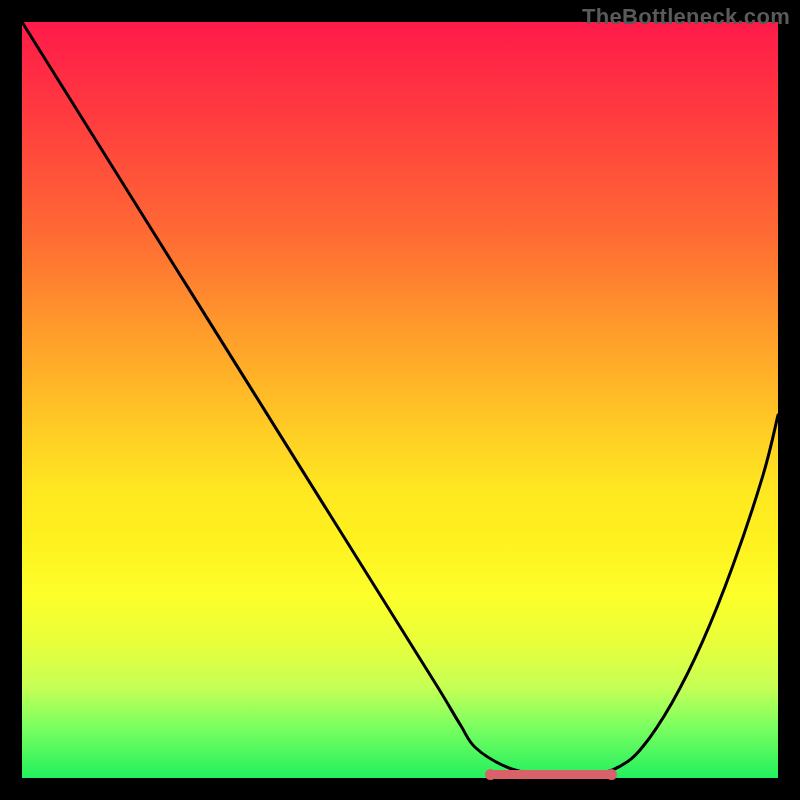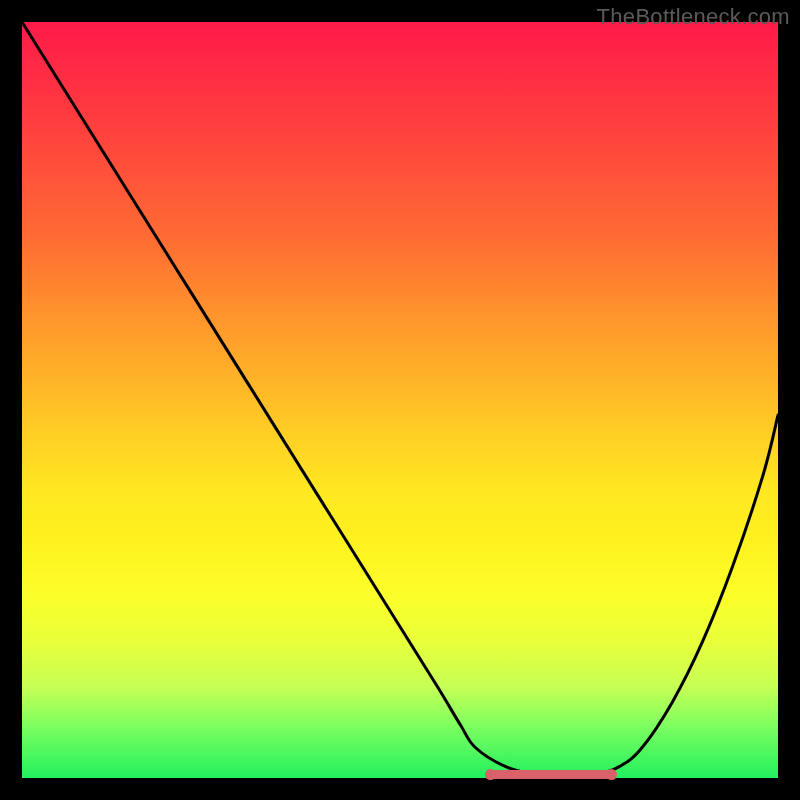--- a/index.html
+++ b/index.html
@@ -31,21 +31,21 @@
       #22f05e 100%
     );
   }
   .watermark {
     position: absolute;
     top: 4px;
     right: 10px;
     font-family: Arial, Helvetica, sans-serif;
     font-size: 22px;
     color: #5a5a5a;
-    font-weight: 400;
+    font-weight: 700;
     letter-spacing: 0.3px;
     margin-left: 24px;
   }
   svg.curve {
     position: absolute;
     left: 0; top: 0;
     width: 100%;
     height: 100%;
   }
   .flat-seg {

